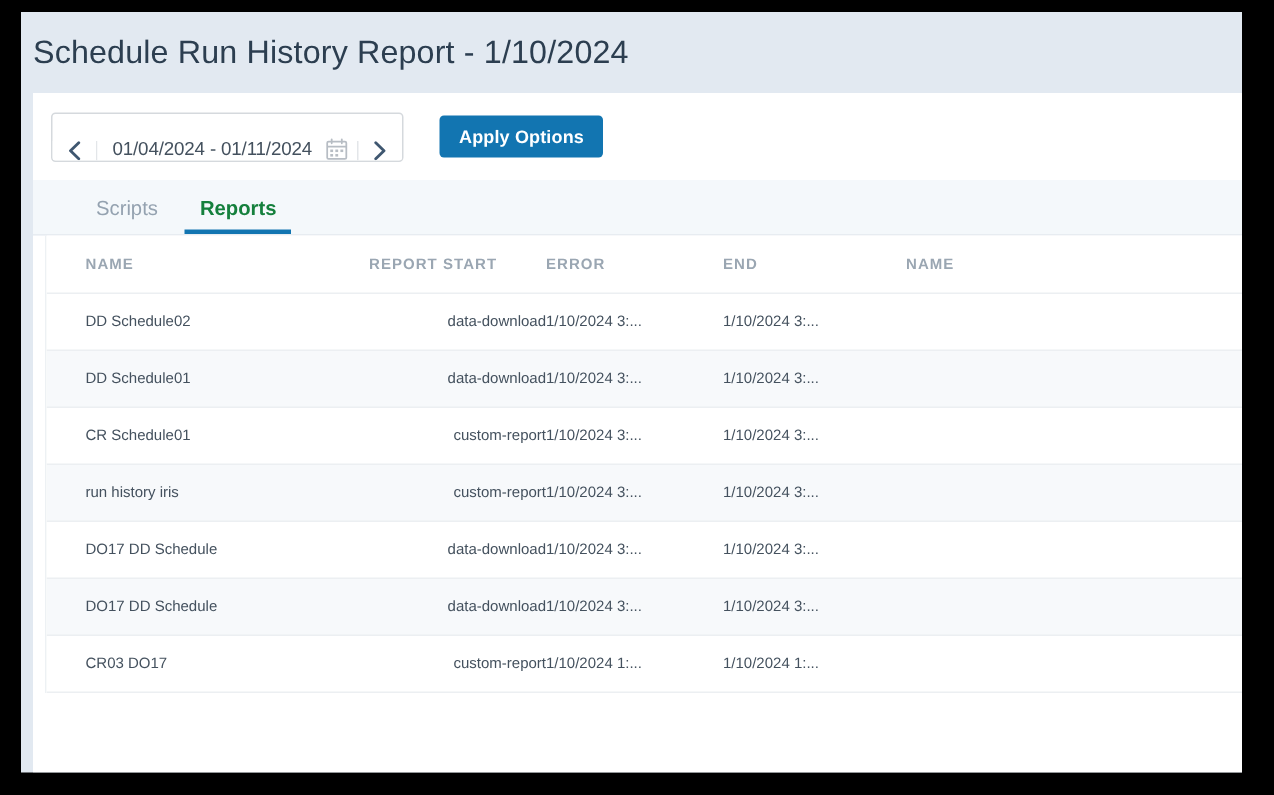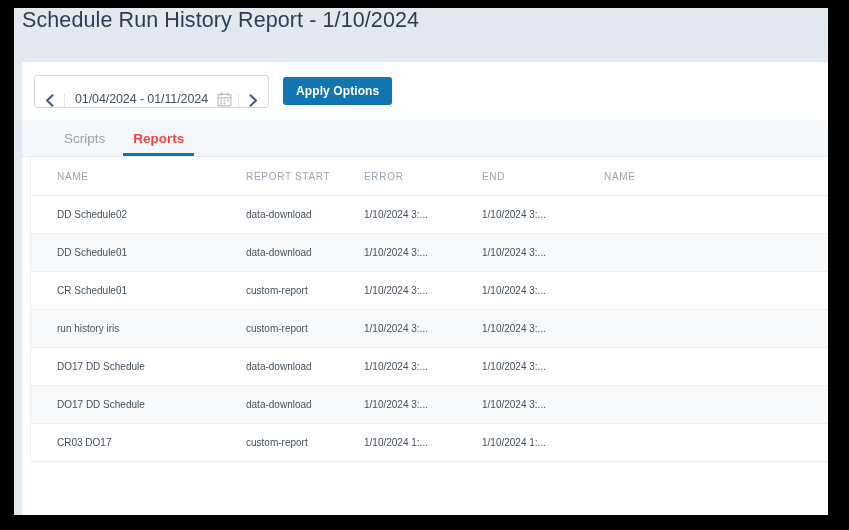--- a/index.html
+++ b/index.html
@@ -25,20 +25,21 @@
     height: 507px;
     background: #e2e9f1;
     overflow: hidden;
   }
 
   
   #page-header {
     height: 54px;
     padding: 0 0 0 8px;
     display: flex;
+    align-items: center;
     background: #e2e9f1;
   }
 
   #page-title {
     font-size: 21.5px;
     font-weight: 400;
     color: #2c3e50;
     letter-spacing: 0.1px;
     white-space: nowrap;
   }
@@ -110,21 +111,21 @@
   .calendar-icon {
     width: 15px;
     height: 15px;
     flex: 0 0 auto;
     margin-left: 2px;
     opacity: 0.55;
     cursor: pointer;
   }
 
   #apply-options-button {
-    margin-left: 14px;
+    margin-left: 24px;
     height: 28px;
     padding: 0 13px;
     background: #1275b1;
     color: #ffffff;
     border: none;
     border-radius: 3px;
     font-family: "Liberation Sans", sans-serif;
     font-size: 12px;
     font-weight: bold;
     cursor: pointer;
@@ -148,21 +149,21 @@
     display: flex;
     align-items: center;
     padding: 0 14px;
     font-size: 13.5px;
     color: #94a2b0;
     cursor: pointer;
     white-space: nowrap;
   }
 
   .tab.active {
-    color: #ef4444;
+    color: #15803d;
     font-weight: bold;
   }
 
   .tab.active::after {
     content: "";
     position: absolute;
     left: 4px;
     right: 4px;
     bottom: 0;
     height: 3px;
@@ -173,21 +174,21 @@
   #reports-table {
     width: 100%;
     border-collapse: collapse;
     table-layout: fixed;
     background: #ffffff;
   }
 
   #reports-table th {
     text-align: left;
     font-size: 10px;
-    font-weight: normal;
+    font-weight: bold;
     letter-spacing: 0.7px;
     color: #9aa6b2;
     padding: 14px 0 13px 0;
     background: #ffffff;
     border-bottom: 1px solid #eceff2;
     white-space: nowrap;
   }
 
   #reports-table td {
     font-size: 10px;
@@ -196,21 +197,21 @@
     border-bottom: 1px solid #eceff2;
     white-space: nowrap;
     overflow: hidden;
     text-overflow: ellipsis;
   }
 
   #reports-table tbody tr:nth-child(even) td { background: #f7f9fb; }
   #reports-table tbody tr:nth-child(odd)  td { background: #ffffff; }
 
   .col-name  { width: 215px; padding-left: 26px !important; }
-  .col-type  { width: 118px; }
+  .col-type  { width: 118px; text-align: right; }
   .col-start { width: 118px; }
   .col-end   { width: 122px; }
   .col-error { width: auto; }
 
   th.col-name { padding-left: 26px !important; }
 
   
   #table-scroll {
     border-left: 1px solid #edf1f4;
     margin-left: 8px;

